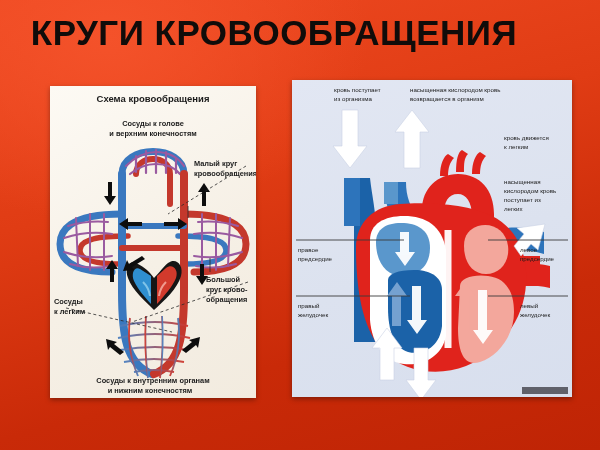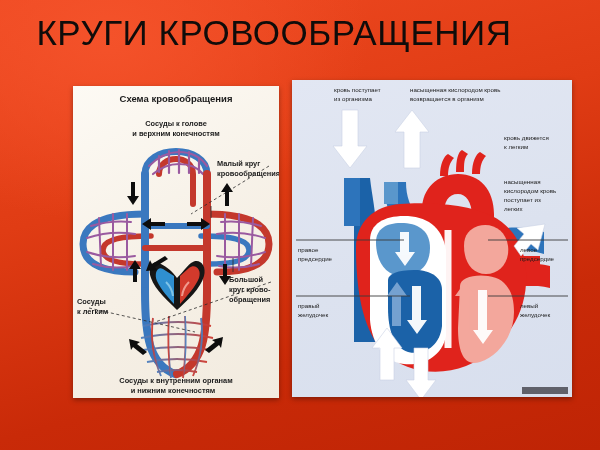--- a/index.html
+++ b/index.html
@@ -10,32 +10,31 @@
   }
   #slide{
     position:relative;width:600px;height:450px;overflow:hidden;
     background:
       radial-gradient(ellipse 420px 300px at 18% 8%, #f4522a 0%, rgba(244,82,42,0) 62%),
       linear-gradient(165deg,#ef4a22 0%, #e03c14 38%, #c92a08 72%, #bf2405 100%);
   }
   
   #title{
     position:absolute;left:0;top:14px;width:548px;text-align:center;
-    font-size:35px;line-height:38px;font-weight:normal;color:#100c0a;
+    font-size:35px;line-height:38px;font-weight:bold;color:#100c0a;
     letter-spacing:0.5px;white-space:nowrap;
     font-family:"Liberation Sans", sans-serif;
   }
 
   
   .panel{position:absolute;overflow:hidden;}
   #panel-left{
     left:50px;top:86px;width:206px;height:312px;
     background:linear-gradient(150deg,#fdfaf4 0%, #f6f0e6 55%, #f2ebdf 100%);
     box-shadow:0 2px 5px rgba(0,0,0,.35);
-    margin-left:23px;
   }
   #panel-right{
     left:292px;top:80px;width:280px;height:317px;
     background:linear-gradient(160deg,#e2e7f3 0%, #dce2ef 55%, #d8dfee 100%);
     box-shadow:0 2px 5px rgba(0,0,0,.35);
   }
   .panel svg{display:block;width:100%;height:100%;}
 
   
   .lbl{font-family:"Liberation Sans", sans-serif;fill:#1b1b1b;}

